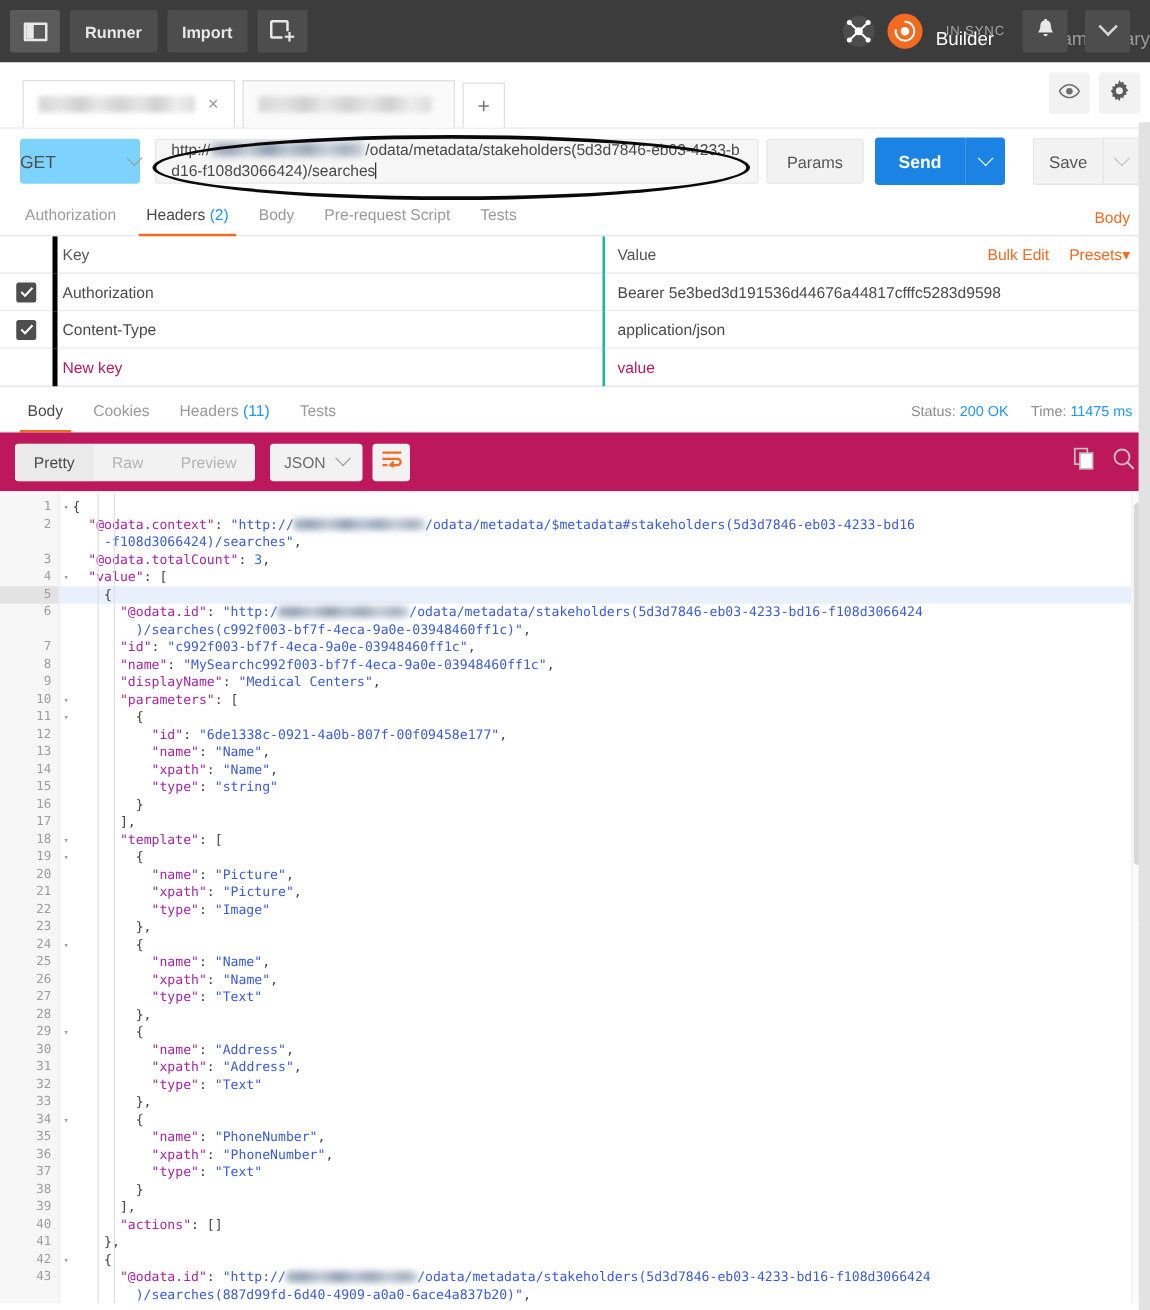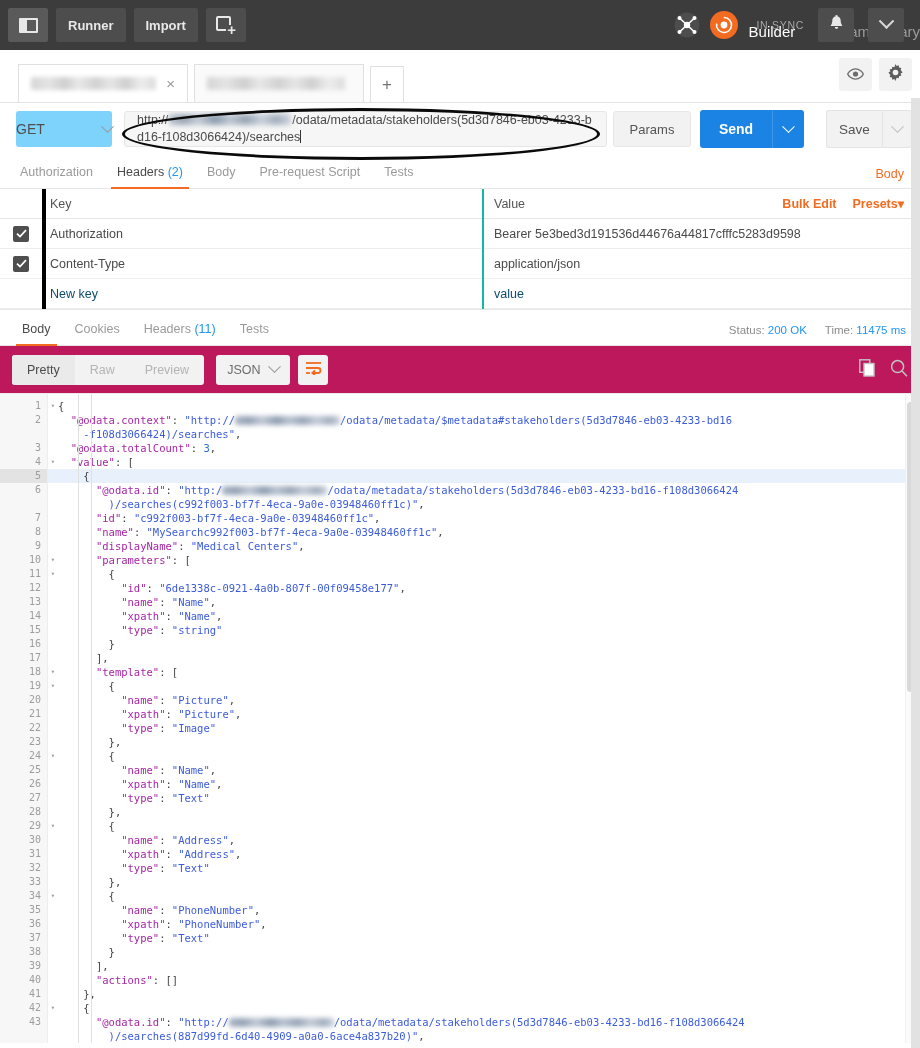--- a/index.html
+++ b/index.html
@@ -209,22 +209,22 @@
   .chk {
     width: 16px; height: 16px; background: #4e4e4e; border-radius: 2px;
     display: flex; align-items: center; justify-content: center; cursor: pointer;
   }
   .chk svg { display: block; }
   .hcell-key { flex: 0 0 440px; font-size: 12.5px; color: #4a4a4a; padding-left: 4px;
     border-left: 4px solid #000000; height: 30px; line-height: 30px; }
   .hcell-val { flex: 1; font-size: 12.5px; color: #4a4a4a; padding-left: 10px;
     border-left: 2px solid #14b8a6; height: 30px; line-height: 30px; }
   .hrow.head .hcell-key, .hrow.head .hcell-val { color: #555; }
-  .ph { color: #0c4a6e; }
-  .hdr-actions { margin-left: auto; display: flex; align-items: center; gap: 16px; padding-right: 16px; font-weight: bold; }
+  .ph { color: #be185d; }
+  .hdr-actions { margin-left: auto; display: flex; align-items: center; gap: 16px; padding-right: 16px; }
   .bulk { color: #f26b21; font-size: 12.5px; cursor: pointer; }
   .presets { color: #f26b21; font-size: 12.5px; cursor: pointer; }
 
   
   .resp-tabs {
     height: 36px; display: flex; align-items: flex-end;
     border-bottom: 1px solid #e6e6e6; padding-left: 10px; position: relative;
     background: #fff;
   }
   .resp-meta {

